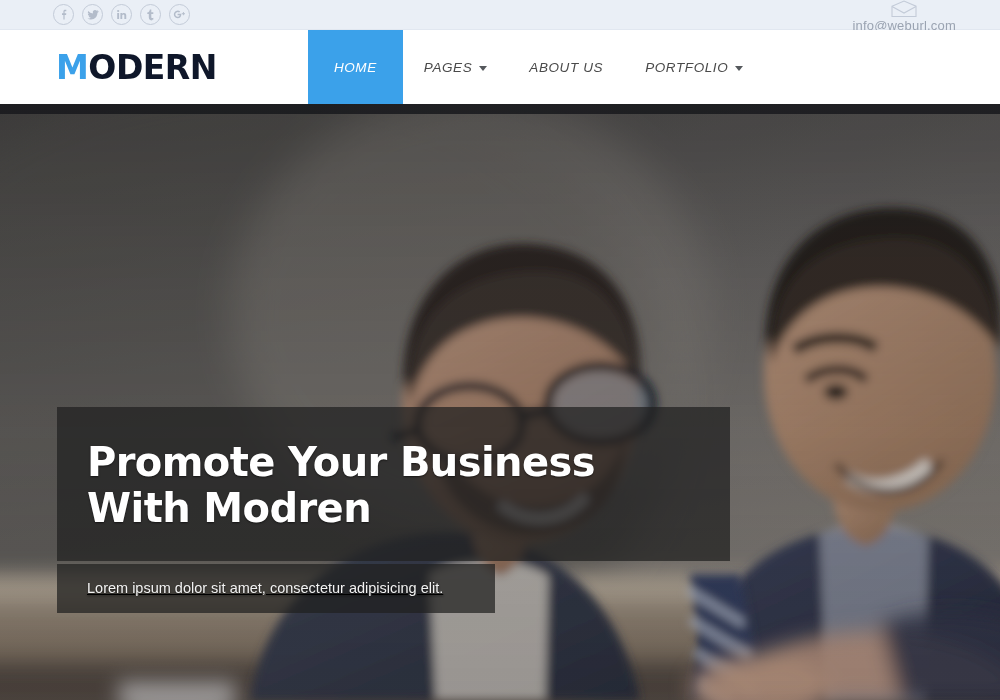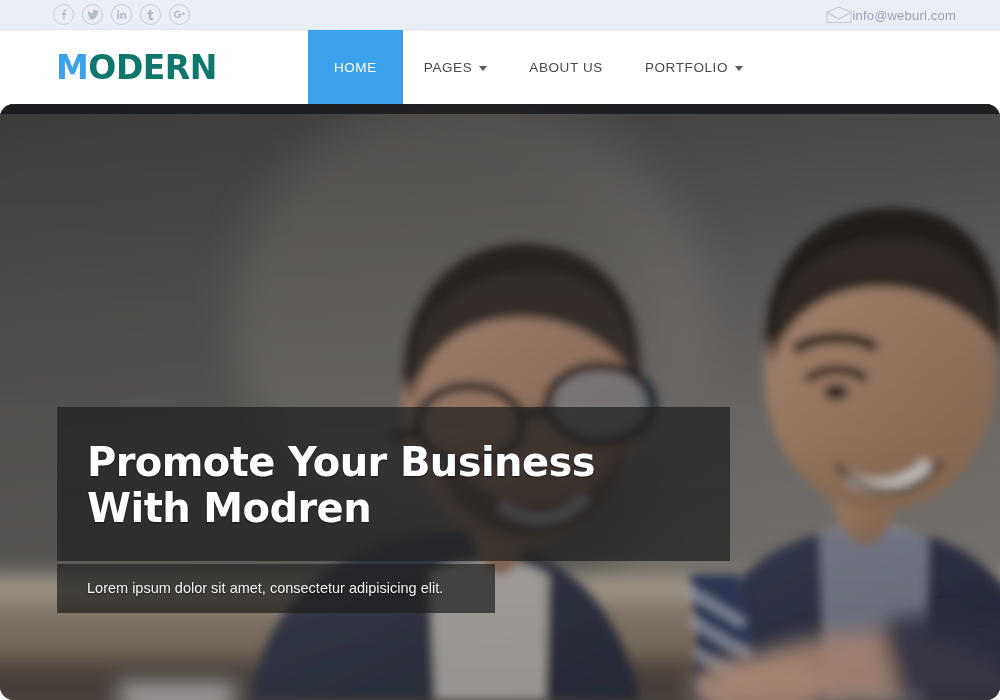--- a/index.html
+++ b/index.html
@@ -23,78 +23,77 @@
     width:21px; height:21px; border-radius:50%;
     border:1px solid #c3cbd8;
     display:flex; align-items:center; justify-content:center;
     color:#b3bcca; font-size:11px; line-height:1;
     font-family:"Liberation Serif", serif; font-style:italic; font-weight:bold;
     background:transparent;
   }
   .social-icon svg{ display:block; }
   .mail-block{
     position:absolute; right:44px; top:0; height:30px;
-    display:flex; align-items:center; 
+    display:flex; align-items:center; flex-direction:column;
   }
   .mail-icon{ width:26px; height:18px; display:block; }
   .mail-text{ font-size:13px; color:#9aa3b1; letter-spacing:.2px; }
 
   
   .header{
     height:74px; width:100%; background:#ffffff;
     display:flex; align-items:stretch; position:relative;
   }
   .logo{
     display:flex; align-items:center; margin-left:56px;
     font-size:33px; font-weight:bold; letter-spacing:-0.5px;
     font-family:"DejaVu Sans", sans-serif;
   }
   .logo .m{ color:#3ba1ea; }
-  .logo .rest{ color:#0f766e; }
+  .logo .rest{ color:#0f172a; }
 
   .nav{ display:flex; align-items:stretch; margin-left:91px; }
   .nav-item{
     display:flex; align-items:center; justify-content:center; gap:7px;
     padding:0 21px; height:100%;
     font-size:13.5px; color:#4a4a4a; letter-spacing:.6px;
-    white-space:nowrap; cursor:pointer;
+    white-space:nowrap; cursor:pointer;font-style:italic;
   }
   .nav-item.active{ background:#3ba1ea; color:#ffffff; padding:0 26px; }
   .caret{
     width:0; height:0;
     border-left:4px solid transparent; border-right:4px solid transparent;
     border-top:5px solid #55585c; display:inline-block; margin-top:2px;
   }
 
   
   .hero{
     position:relative; width:100%; height:596px; overflow:hidden;
     background:#3b3a3a;
-    border-radius:14px;
   }
   .hero-photo{ position:absolute; inset:0; }
   .hero-photo svg{ width:100%; height:100%; display:block; }
   .hero-tint{
     position:absolute; inset:0;
     background:linear-gradient(180deg, rgba(30,30,35,.34) 0%, rgba(40,40,48,.22) 55%, rgba(45,45,52,.30) 100%);
   }
   .hero-content{ position:absolute; left:57px; top:303px; }
   .hero-title-box{
     background:rgba(32,32,32,.72);
     width:673px; padding:32px 30px 30px 30px;
   }
   .hero-title{
     color:#fff; font-size:40px; line-height:46px; font-weight:bold;
     font-family:"DejaVu Sans", sans-serif;
     letter-spacing:-0.6px;
     text-shadow:0 1px 2px rgba(0,0,0,.55);
   }
   .hero-sub-box{
     background:rgba(32,32,32,.72);
-    width:438px; margin-top:3px; padding:14px 30px 15px 30px;
+    width:438px; margin-top:3px; padding:14px 30px 15px 30px;text-decoration:underline;
   }
   .hero-sub{
     color:#f2f2f2; font-size:14.5px; line-height:20px;
     text-shadow:0 1px 2px rgba(0,0,0,.5);
   }
 </style>
 </head>
 <body>
 
 <div class="topbar">

